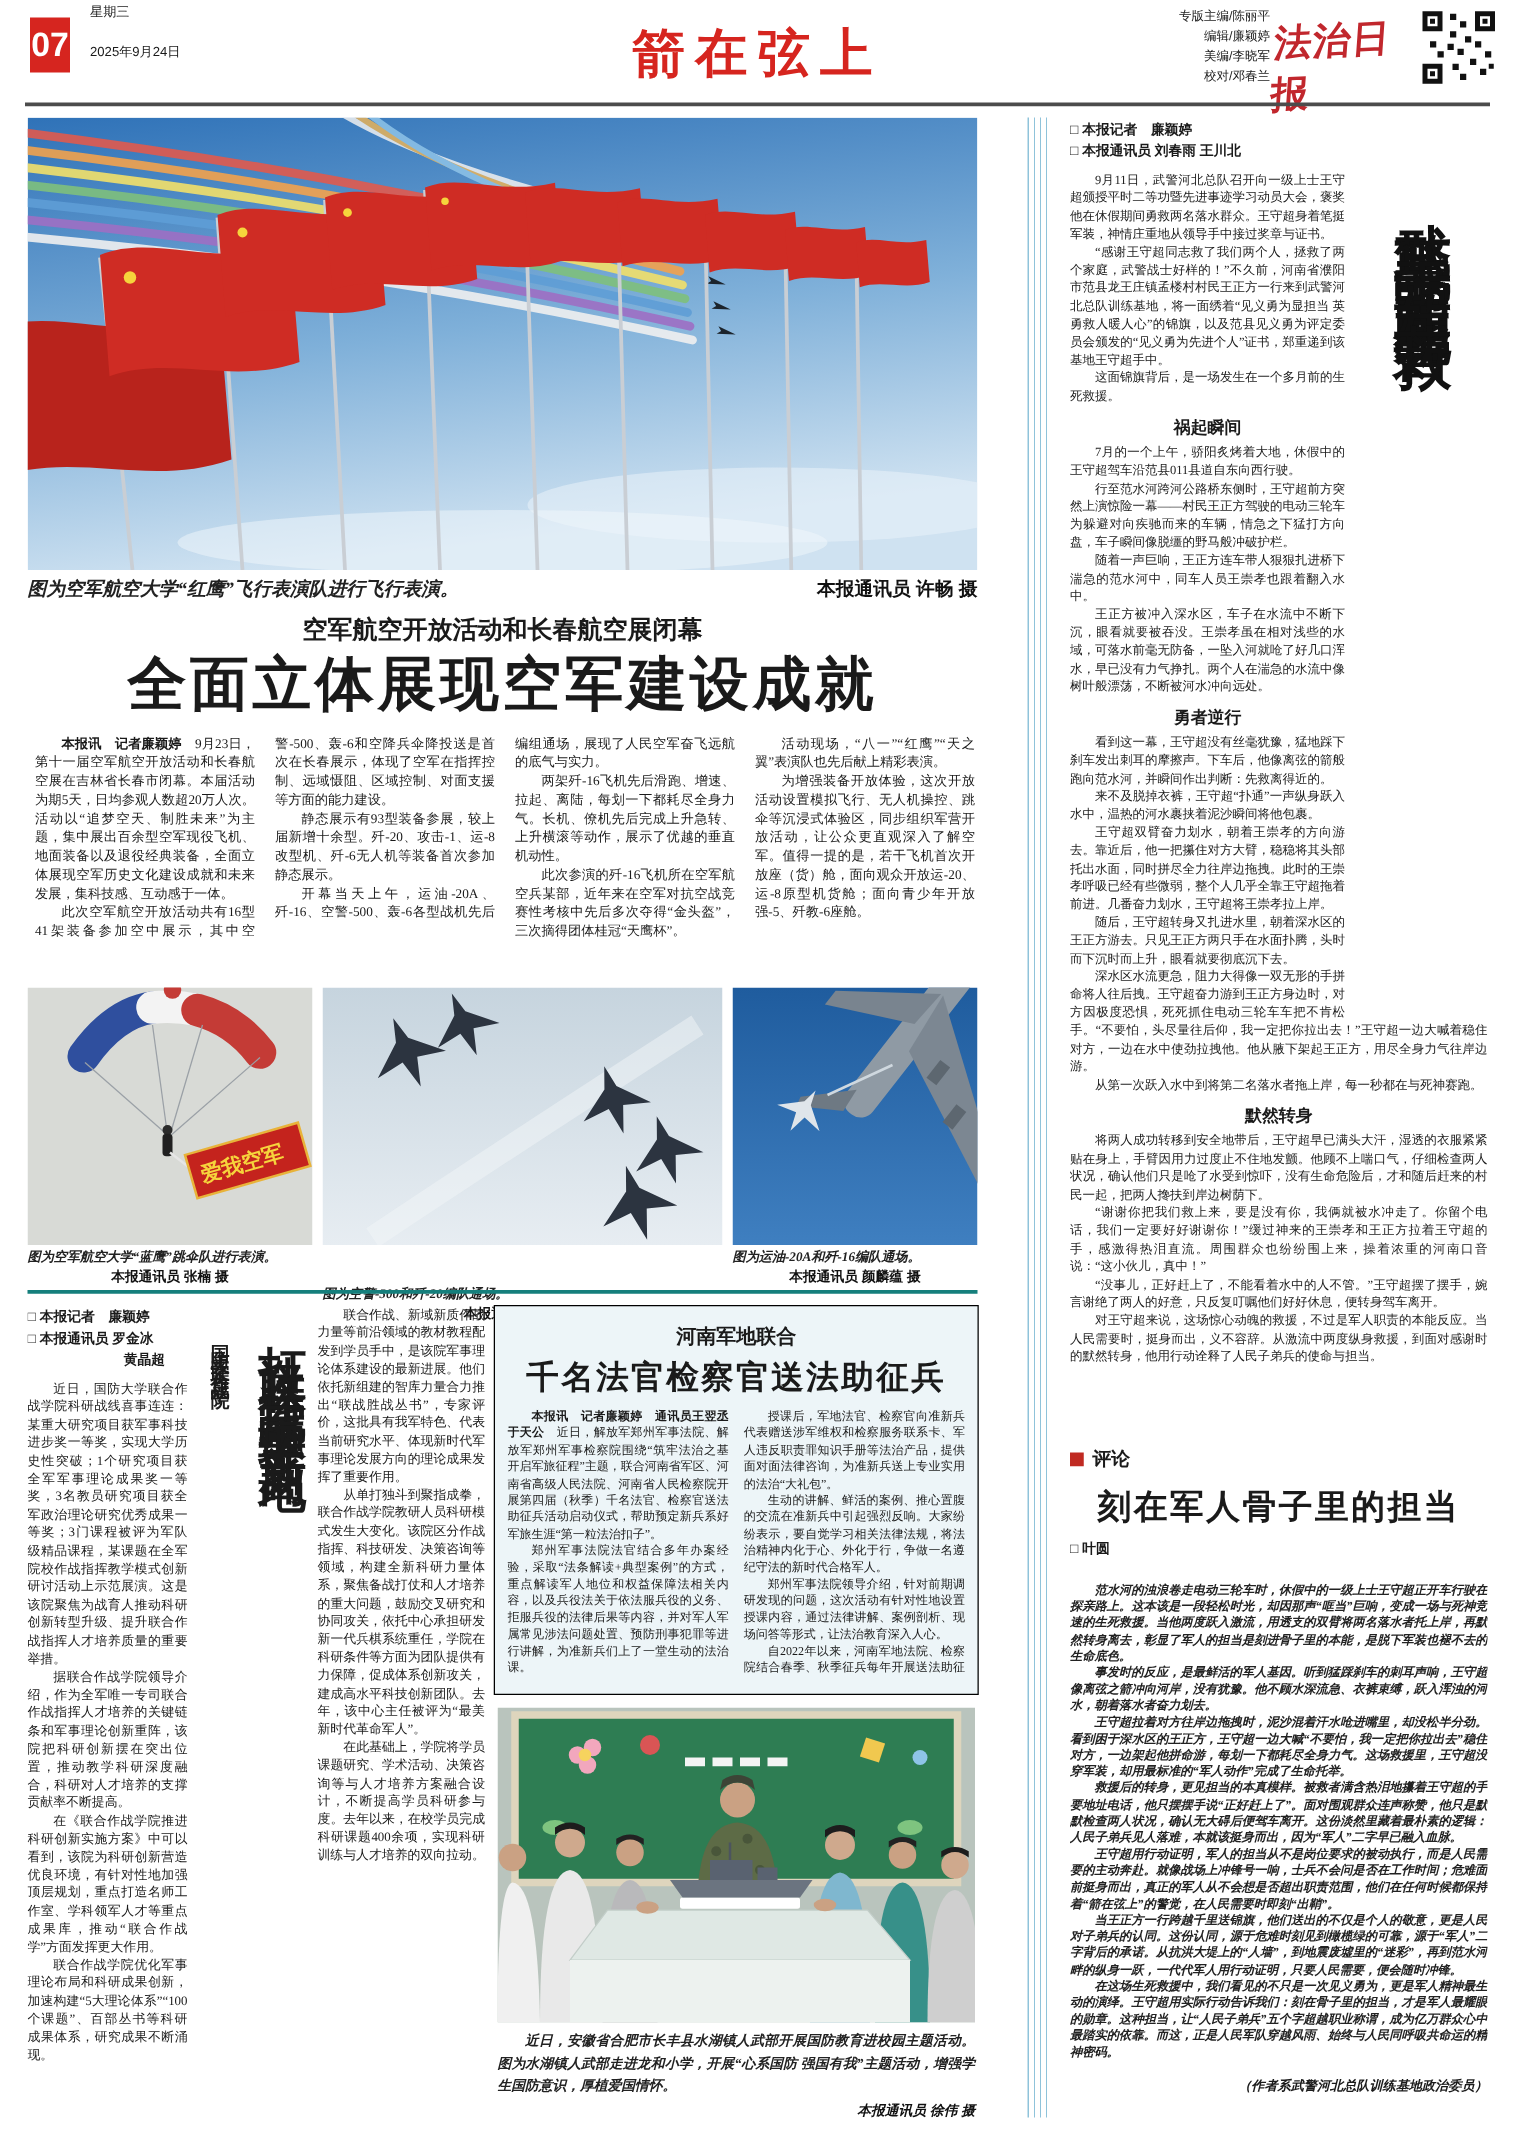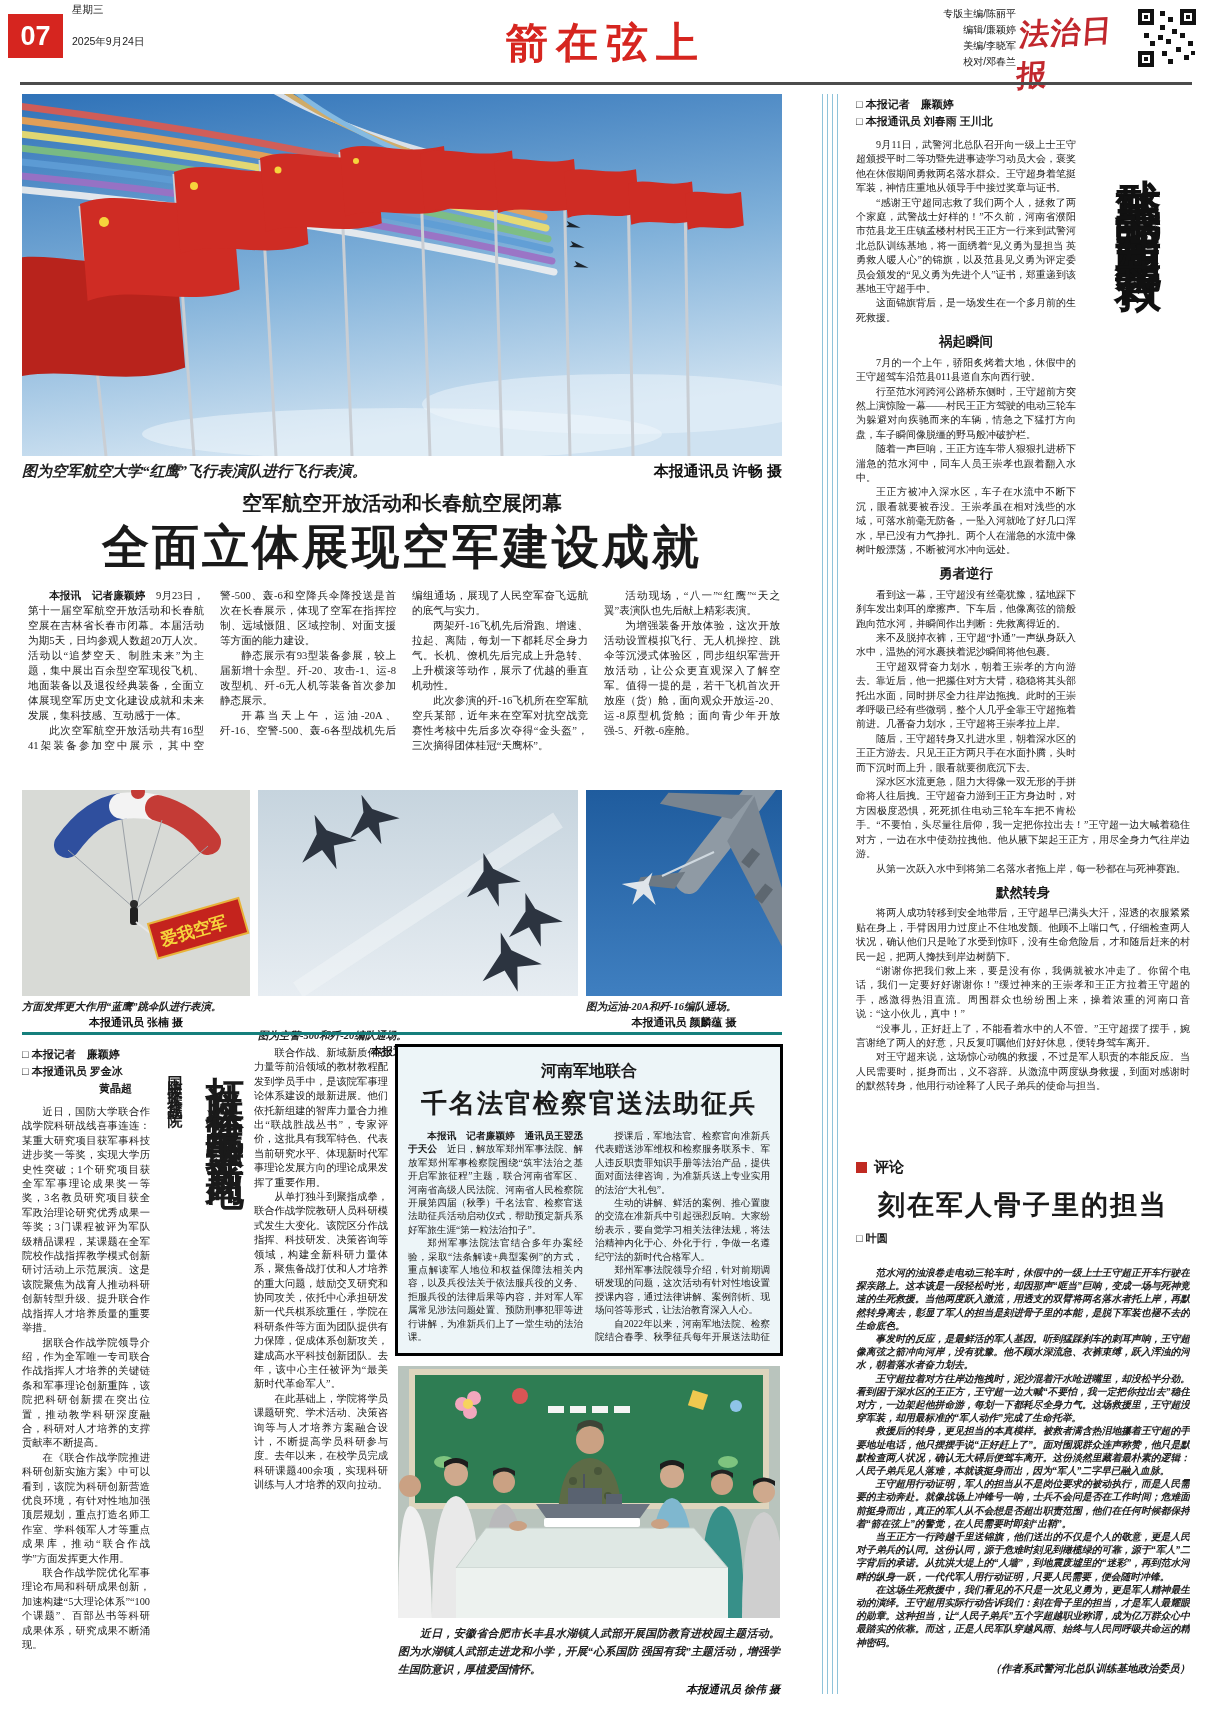--- a/index.html
+++ b/index.html
@@ -1,21 +1,21 @@
 <!DOCTYPE html>
 <html><head>
 <meta charset="utf-8">
 <style>
   html,body{margin:0;padding:0;background:#ffffff;}
   body{width:1212px;height:1711px;position:relative;overflow:hidden;
        font-family:"Liberation Serif","DejaVu Serif",serif;color:#1a1a1a;}
   .abs{position:absolute;}
   .sans{font-family:"Liberation Sans","DejaVu Sans",sans-serif;}
   
-  .pagenum{left:8px;top:14px;width:55px;height:44px;background:#d6251f;color:#fff;
+  .pagenum{left:24px;top:14px;width:32px;height:44px;background:#d6251f;color:#fff;
            font-size:27px;font-weight:900;text-align:center;line-height:44px;}
   .weekday{left:72px;top:3px;font-size:10.5px;}
   .dateline{left:72px;top:35px;font-size:10.5px;}
   .section-title{left:0;top:15px;width:1212px;text-align:center;color:#d6251f;
                  font-size:42px;font-weight:900;letter-spacing:8px;}
   .staff{right:196px;top:6px;font-size:10px;line-height:16px;text-align:right;}
   .masthead{left:1018px;top:12px;width:118px;color:#c1272d;font-size:30px;font-weight:900;
             letter-spacing:1px;transform:rotate(-3deg) skewX(-7deg);}
   .qr{left:1136px;top:7px;}
   .header-rule{left:20px;top:82px;width:1172px;height:3px;background:#4c4c4c;}
@@ -44,21 +44,21 @@
   .acad-col1{width:128px;}
   .acad-col2{width:134px;height:652px;}
   .byline-box{margin-bottom:8px;}
   .byline-box .para{margin:0;text-indent:0;font-family:"Liberation Sans",sans-serif;
                     font-weight:700;font-size:11px;line-height:17px;}
   .acad-kicker{width:26px;margin:18px 4px 0 8px;writing-mode:vertical-rl;font-size:15px;
                font-weight:700;letter-spacing:4px;font-family:"Liberation Sans",sans-serif;}
   .acad-headline{width:62px;margin-right:4px;writing-mode:vertical-rl;font-size:38px;
                  font-weight:900;letter-spacing:8px;font-family:"Liberation Sans",sans-serif;}
   
-  .law-box{left:395px;top:1044px;width:388px;height:312px;border:3px solid #000000;
+  .law-box{left:395px;top:1044px;width:388px;height:312px;border:1px solid #000000;
            background:#edf5f8;box-sizing:border-box;padding:8px 10px;}
   .law-kicker{text-align:center;font-size:16px;font-weight:700;margin-top:6px;
               font-family:"Liberation Sans",sans-serif;}
   .law-headline{text-align:center;font-size:26px;font-weight:900;letter-spacing:2px;
                 margin-top:4px;font-family:"Liberation Sans",sans-serif;}
   .law-body{margin-top:8px;height:218px;overflow:hidden;column-count:2;column-gap:12px;
             font-size:9.6px;line-height:13.4px;text-align:justify;}
   
   .bphoto{left:398px;top:1366px;width:382px;height:252px;}
   .bcaption{left:398px;top:1624px;width:382px;font-size:11px;line-height:18px;
@@ -295,21 +295,21 @@
       <rect x="30" y="12" width="10" height="18" fill="#5d6770"></rect>
       <rect x="62" y="32" width="10" height="18" fill="#5d6770"></rect>
     </g>
     <line x1="76" y1="86" x2="128" y2="62" stroke="#cfd8df" stroke-width="2"></line>
     <g transform="translate(58,96) rotate(32)" fill="#dfe5ea">
       <path d="M0 -16 L3 -4 L20 10 L4 7 L0 22 L-4 7 L-20 10 L-3 -4 Z"></path>
     </g>
   </svg>
 </div>
 <div class="abs rowcap" style="left:22px;width:228px;">
-  <span class="kai">方面发挥更大作用“蓝鹰”跳伞队进行表演。</span>
+  <span class="kai">图为空军航空大学“蓝鹰”跳伞队进行表演。</span>
   <span class="credit">本报通讯员 张楠 摄</span>
 </div>
 <div class="abs rowcap" style="left:258px;width:320px;margin-top:29px;">
   <span class="kai">图为空警-500和歼-20编队通场。</span>
   <span class="credit">本报通讯员 张楠 摄</span>
 </div>
 <div class="abs rowcap" style="left:586px;width:196px;">
   <span class="kai">图为运油-20A和歼-16编队通场。</span>
   <span class="credit">本报通讯员 颜麟蕴 摄</span>
 </div>

